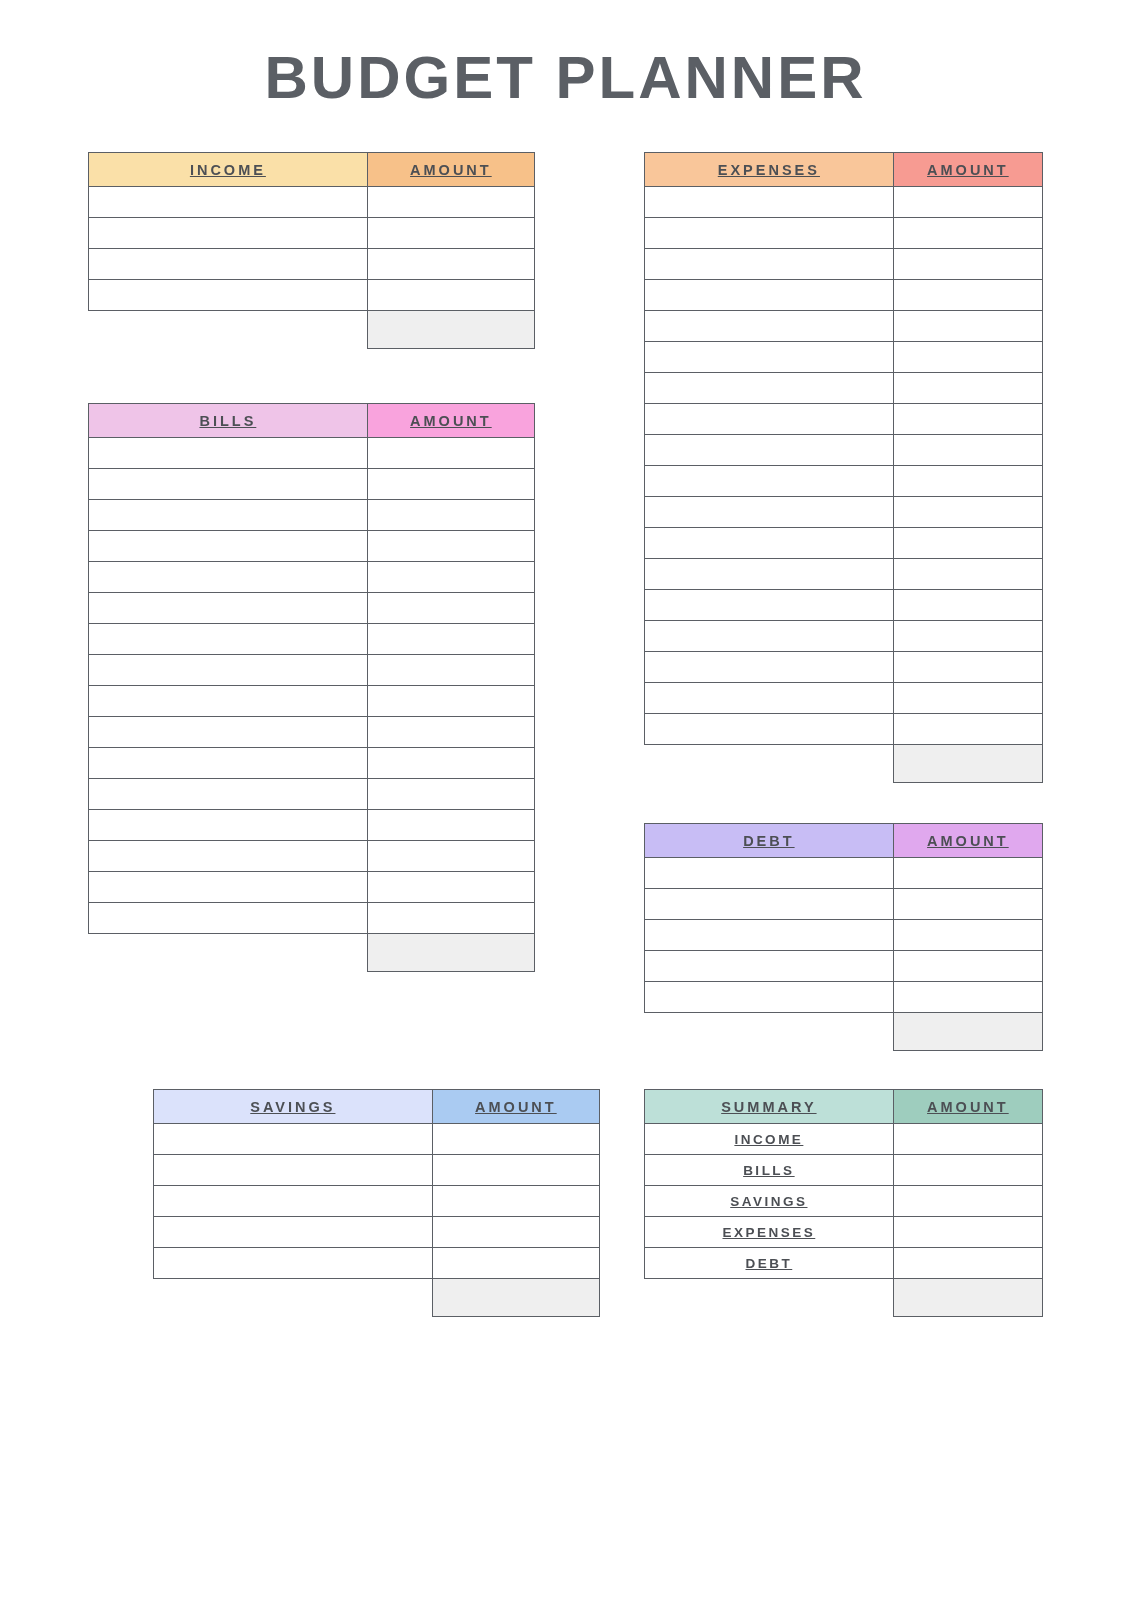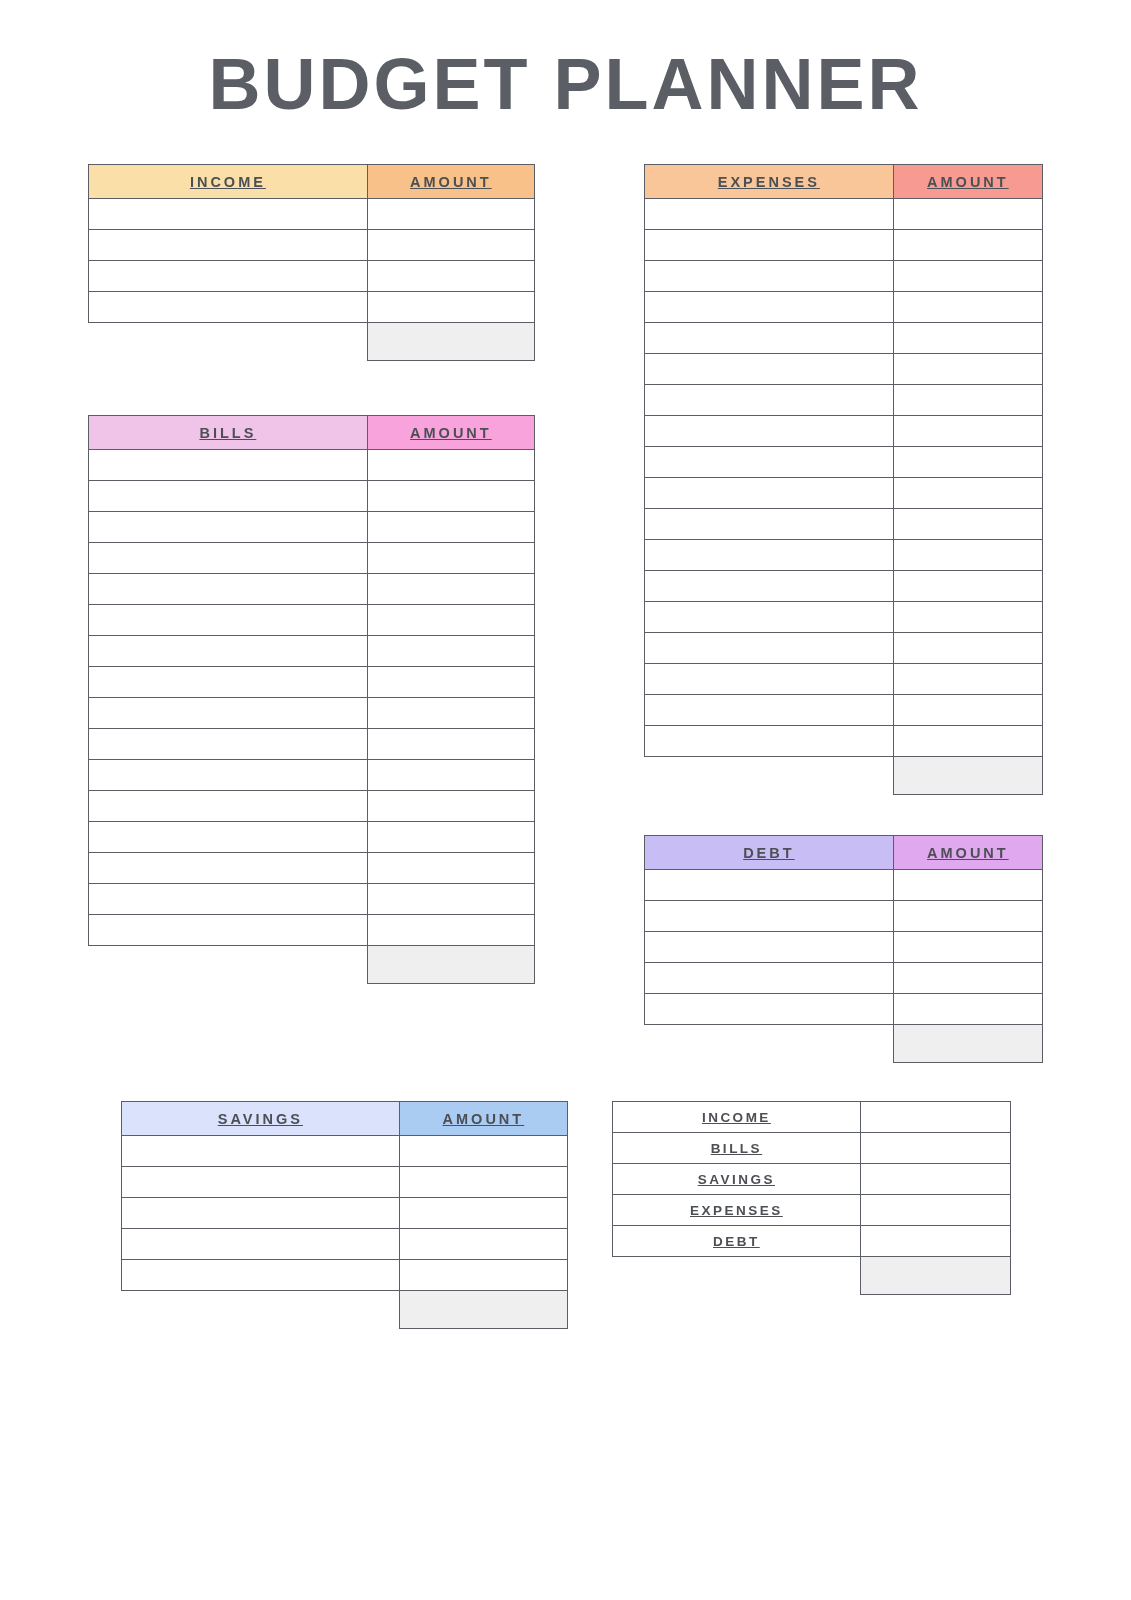--- a/index.html
+++ b/index.html
@@ -12,21 +12,21 @@
     width: 1131px;
     height: 1600px;
     font-family: "Liberation Sans", sans-serif;
     color: #4c4f54;
     position: relative;
     overflow: hidden;
   }
 
   .page-title {
     text-align: center;
-    font-size: 72px;
+    font-size: 60px;
     font-weight: bold;
     letter-spacing: 3px;
     color: #5b5f65;
     margin: 0;
     padding-top: 48px;
     line-height: 1;
   }
 
   .columns {
     display: flex;
@@ -74,21 +74,21 @@
     background: #efefef;
     height: 38px;
   }
 
   .block { margin-bottom: 0; }
   .gap-sm { height: 54px; }
   .gap-lg { height: 40px; }
 
   .bottom {
     display: flex;
-    justify-content: center;
+    justify-content: flex-end;
     padding: 0 88px;
     margin-top: 38px;
   }
 </style>
 </head>
 <body>
 
 <h1 class="page-title">BUDGET PLANNER</h1>
 
 <div class="columns">
@@ -394,20 +394,24 @@
     </table>
   </div>
   <div class="col-right">
     <table class="tbl">
       <colgroup>
           <col class="col-label">
           <col class="col-amount">
         </colgroup>
       <tbody id="tbody-summary">
           <tr>
+            <th style="background: rgb(189, 224, 216);">SUMMARY</th>
+            <th style="background: rgb(158, 205, 190);">AMOUNT</th>
+          </tr>
+          <tr>
             <td class="lbl-cell">INCOME</td>
             <td></td>
           </tr>
           <tr>
             <td class="lbl-cell">BILLS</td>
             <td></td>
           </tr>
           <tr>
             <td class="lbl-cell">SAVINGS</td>
             <td></td>

